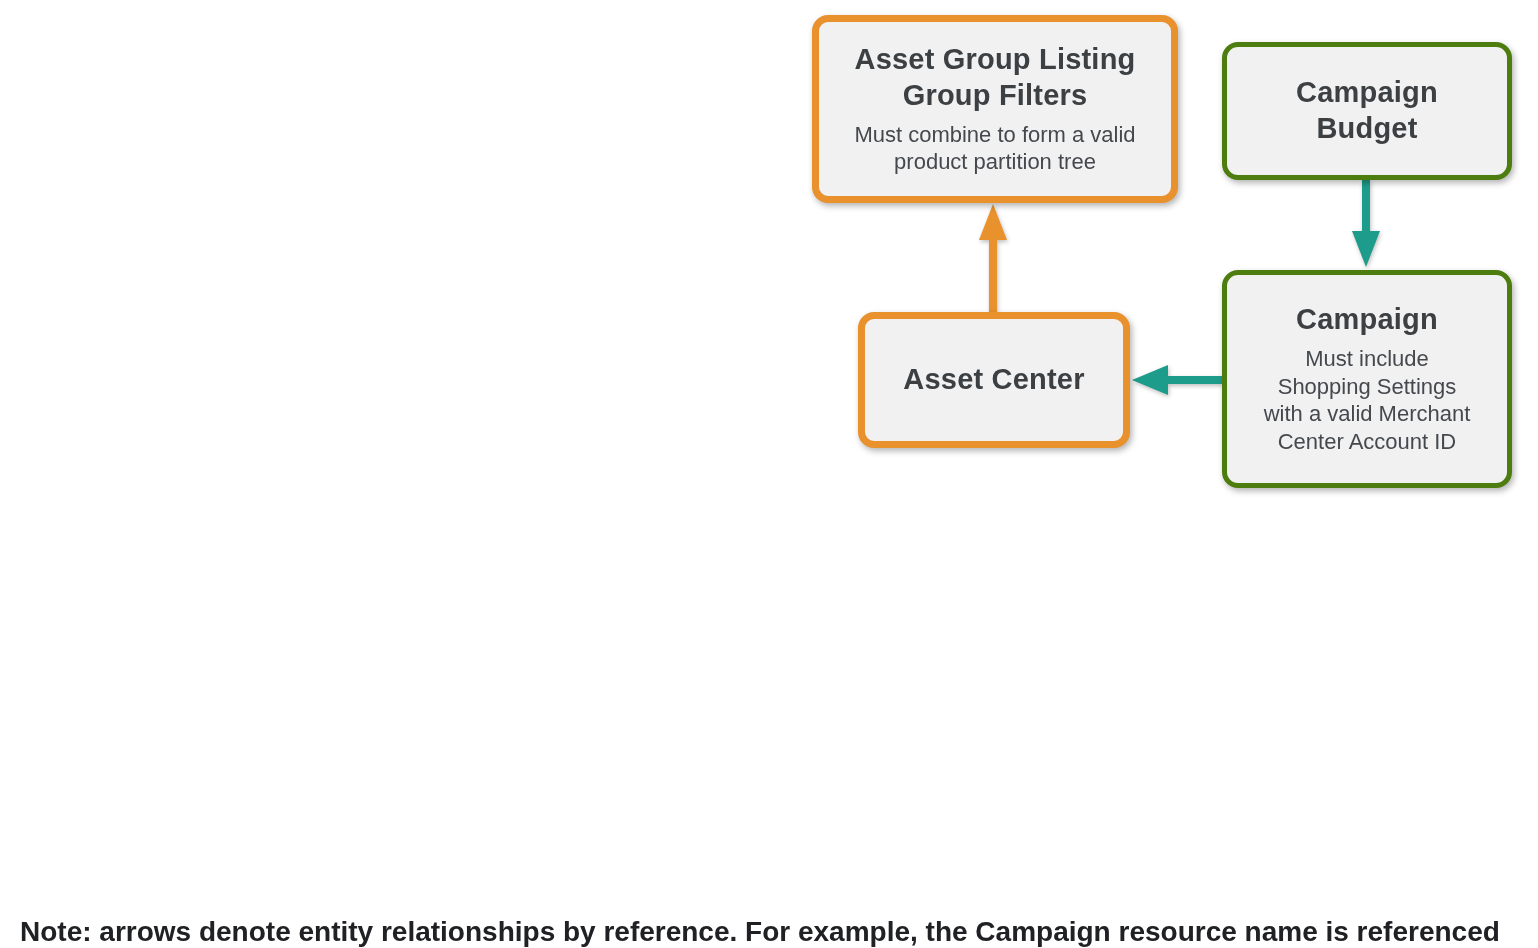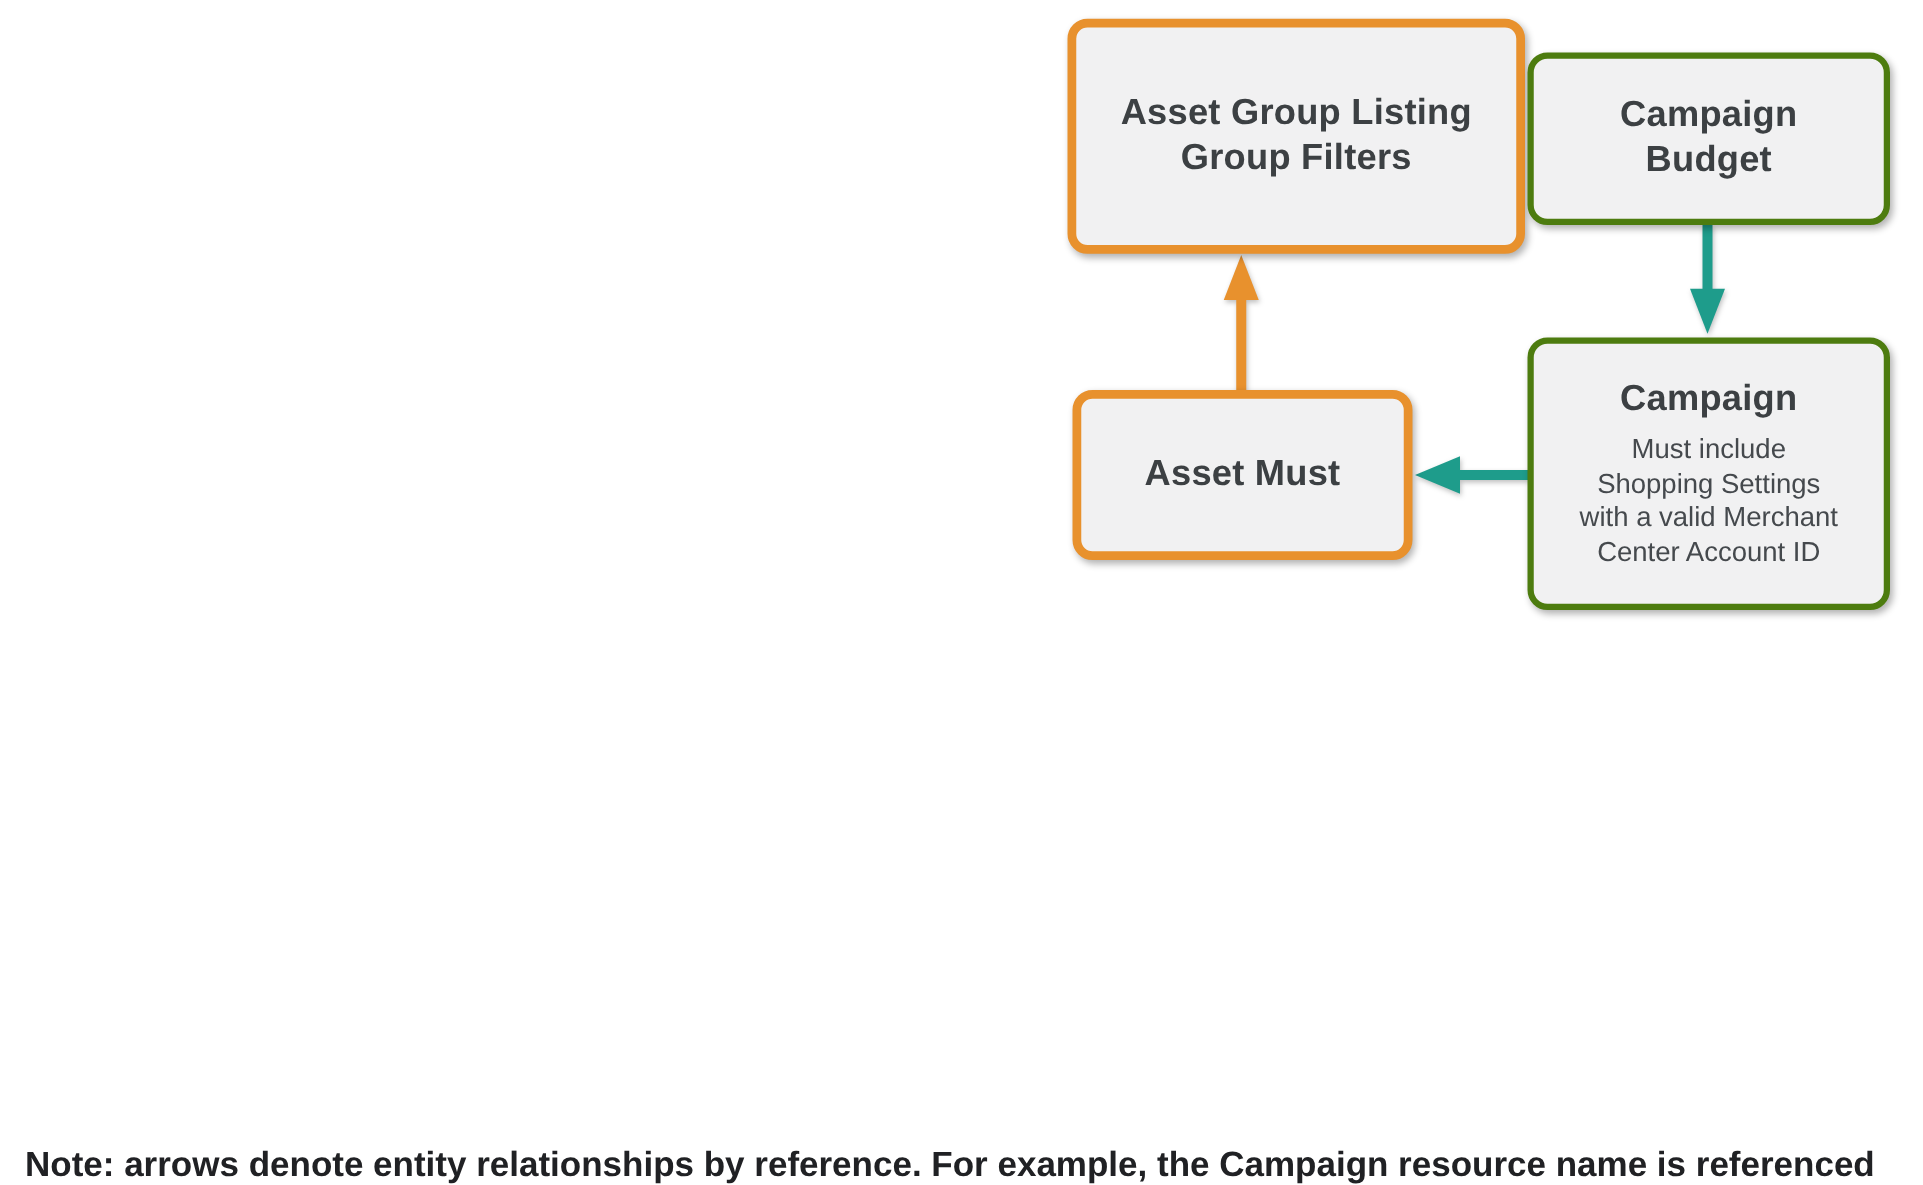--- a/index.html
+++ b/index.html
@@ -50,21 +50,21 @@
   }
   .node-subtitle {
     font-size: 22px;
     font-weight: normal;
     color: #45494D;
     line-height: 1.27;
     white-space: pre-line;
     margin-top: 7px;
   }
   .node-subtitle:empty { display: none; }
-  #node-listing-filters { left: 812px; top: 15px;  width: 366px; height: 188px; margin-left: 42px; }
+  #node-listing-filters { left: 812px; top: 15px;  width: 366px; height: 188px; }
   #node-campaign-budget { left: 1222px; top: 42px;  width: 290px; height: 138px; }
   #node-campaign        { left: 1222px; top: 270px; width: 290px; height: 218px; }
   #node-asset-group     { left: 858px;  top: 312px; width: 272px; height: 136px; }
   .note {
     position: absolute;
     left: 20px;
     top: 914px;
     width: 1480px;
     font-size: 28px;
     font-weight: bold;
@@ -91,34 +91,36 @@
 
     <g class="arrow-shadow">
       <rect class="teal-fill" x="1166" y="376" width="57" height="8"></rect>
       <polygon class="teal-fill" points="1132,380 1168,365 1168,395"></polygon>
     </g>
   </svg>
 
   <div class="node orange" id="node-listing-filters">
     <div class="node-title">Asset Group Listing
 Group Filters</div>
+    <div class="node-subtitle">Must combine to form a valid
+product partition tree</div>
   </div>
 
   <div class="node teal" id="node-campaign-budget">
     <div class="node-title">Campaign
 Budget</div>
   </div>
 
   <div class="node teal" id="node-campaign">
     <div class="node-title">Campaign</div>
     <div class="node-subtitle">Must include
 Shopping Settings
 with a valid Merchant
 Center Account ID</div>
   </div>
 
   <div class="node orange" id="node-asset-group">
-    <div class="node-title">Asset Must</div>
+    <div class="node-title">Asset Center</div>
   </div>
 
   <div class="note">Note: arrows denote entity relationships by reference. For example, the Campaign resource name is referenced in the Asset Group.</div>
 
 </div>
 
 </body></html>

